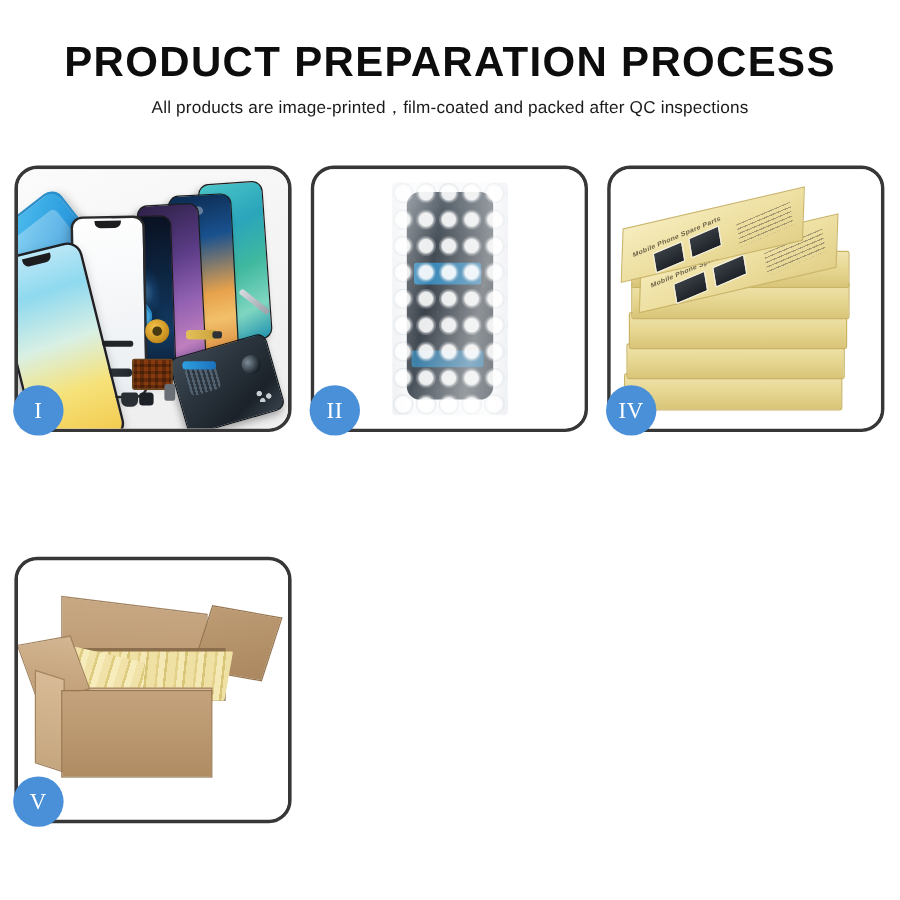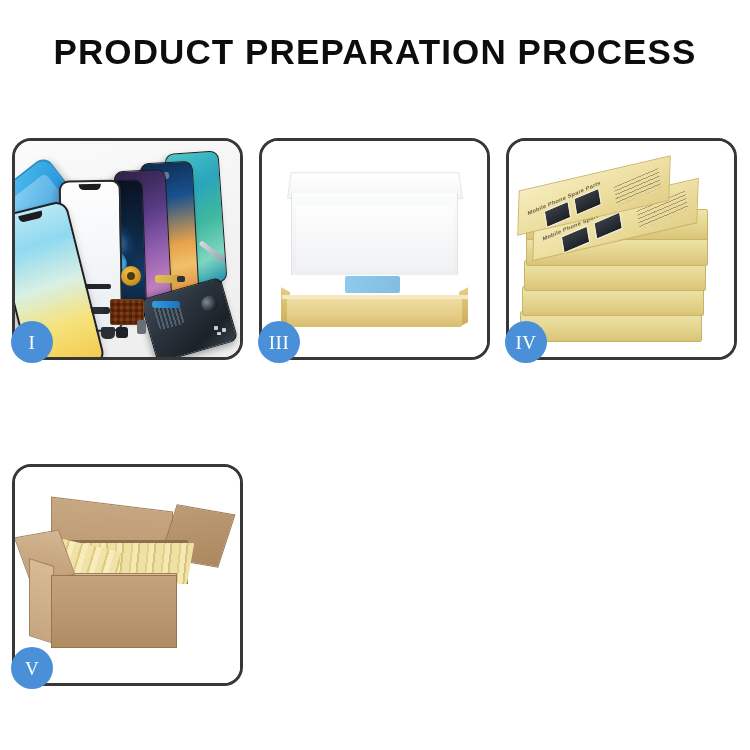--- a/index.html
+++ b/index.html
@@ -406,20 +406,21 @@
   .s-tab2 { position: absolute; left: 22%; top: 70%; width: 8%; height: 6%;
             background:#b39069; border:1px solid #93754f; transform: skewY(12deg); }
 </style>
 </head>
 <body>
 
 <div id="page">
 
   <div class="header">
     <div class="title">PRODUCT PREPARATION PROCESS</div>
+    <div class="subtitle">All products are image-printed，film-coated and packed after QC inspections</div>
   </div>
 
   <div class="grid">
 
     <div class="panel">
       <div class="panel-inner p1">
         <div class="lcd-blue"></div>
         <div class="phone-fan">
           <div class="fan-phone fp4"></div>
           <div class="fan-phone fp3">
@@ -445,33 +446,30 @@
         <div class="part pt-sim"></div>
         <div class="part pt-cam"></div>
         <div class="part pt-spk"></div>
         <div class="part pt-screws"></div>
         <div class="pt-tweezer"></div>
         <div class="pt-hand"></div>
       </div>
       <div class="badge">I</div>
     </div>
 
-
     <div class="panel">
-      <div class="panel-inner p3">
-        <div class="m-lid"></div>
-        <div class="m-back"></div>
-        <div class="m-inner-foam"></div>
-        <div class="m-content"></div>
-        <div class="m-side-l"></div>
-        <div class="m-side-r"></div>
-        <div class="m-front"></div>
+      <div class="panel-inner p2">
+        <div class="bubble-sleeve"></div>
+        <div class="bw-phone"></div>
+        <div class="bubbles"></div>
+        <div class="bubbles-sheen"></div>
       </div>
-      <div class="badge">III</div>
+      <div class="badge">II</div>
     </div>
+
 
     <div class="panel">
       <div class="panel-inner p4">
         <div class="stack">
           <div class="sbox b1"></div>
           <div class="sbox b2"></div>
           <div class="sbox b3"></div>
           <div class="sbox b4"></div>
           <div class="sbox b5"></div>
 

